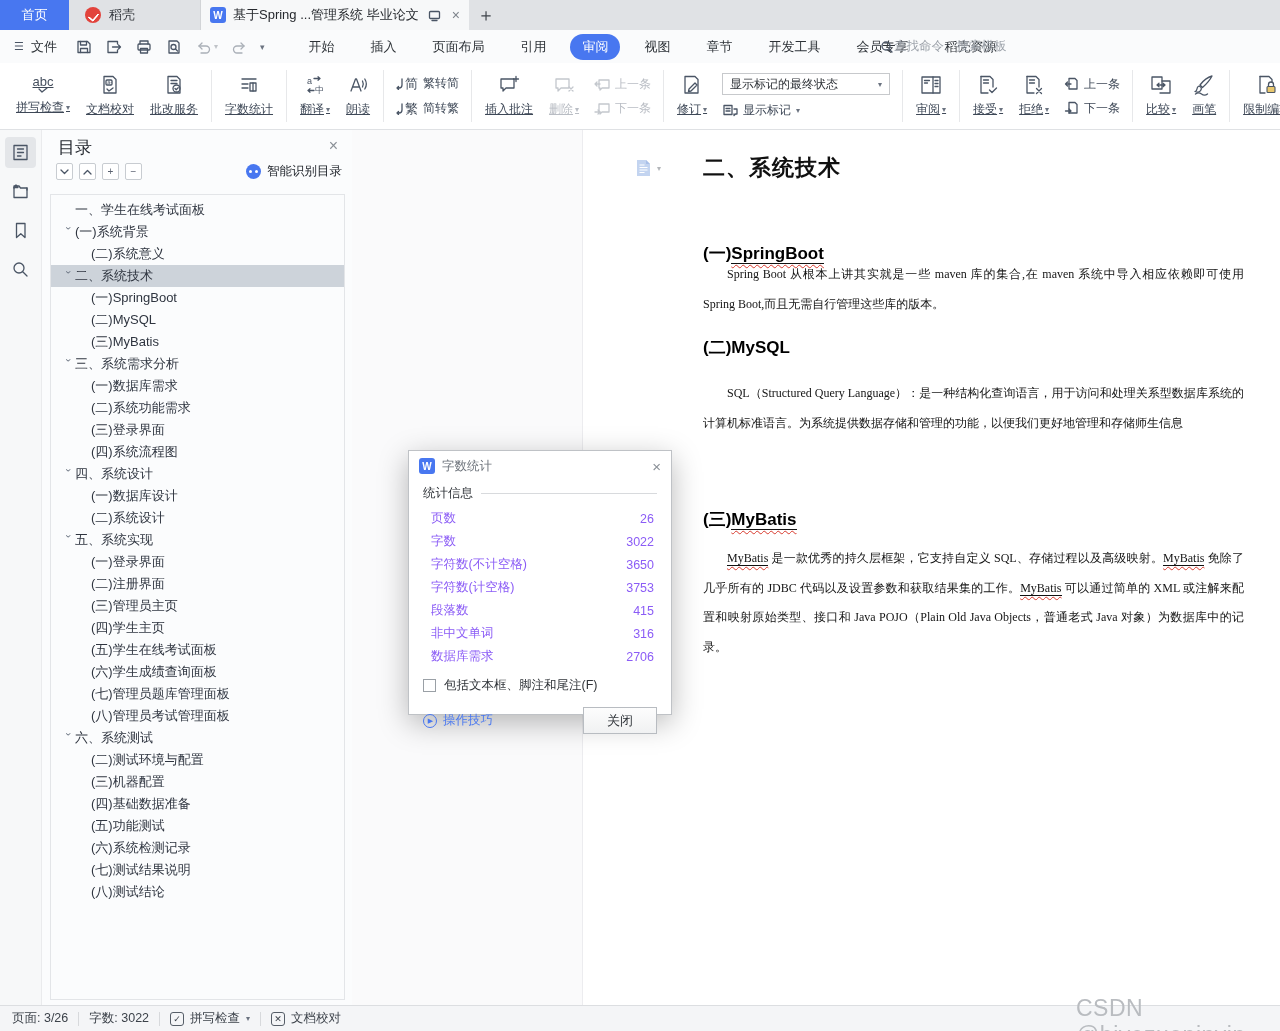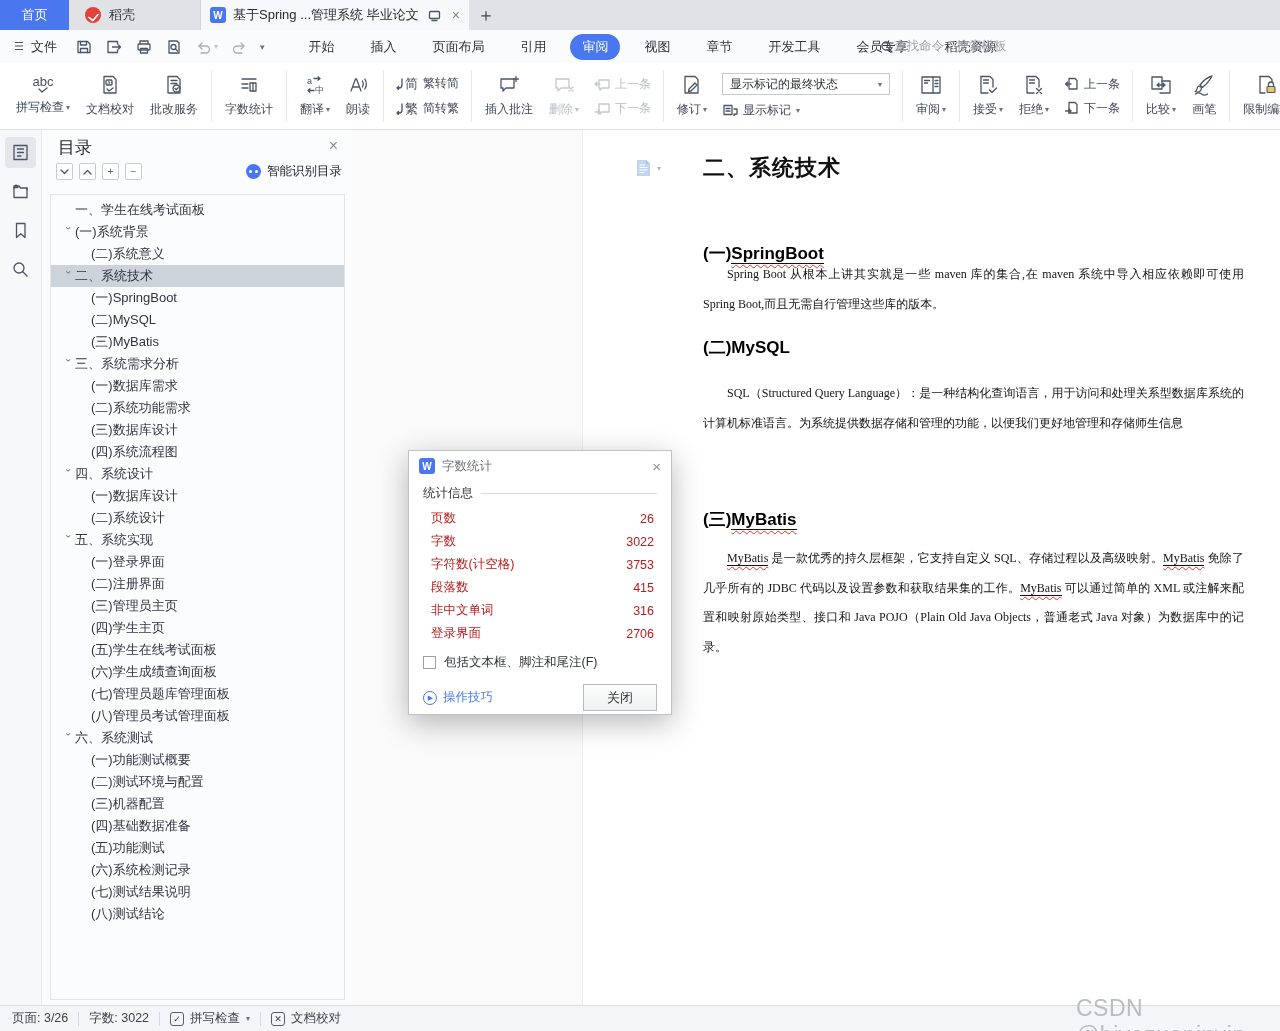--- a/index.html
+++ b/index.html
@@ -31,21 +31,21 @@
   .mb-icons { display:flex; align-items:center; gap:12px; padding:0 10px 0 6px; }
   .mb-ib { display:flex; align-items:center; }
   .mb-caret { font-size:8px; color:#7a818a; margin-left:1px; }
   .mb-menu { display:flex; align-items:center; margin-left:16px; }
   .mb-item { padding:4px 12px; margin:16px 6px; border-radius:13px; }
   .mb-item.active { background:#4877f0; color:#fff; }
   .mb-search { position:absolute; left:880px; top:8px; display:flex; align-items:center; color:#9aa0a8; font-size:12.5px; }
 
   
   .toolbar { position:absolute; left:0; top:63px; width:100%; height:67px; background:#fff; border-bottom:1px solid #dfe1e4; display:flex; align-items:center; padding-left:8px; }
-  .tb-big { display:flex; flex-direction:column; align-items:center; justify-content:center; gap:5px; padding:0 8px; font-size:12px; color:#3e4857; white-space:nowrap; }
+  .tb-big { display:flex; flex-direction:column; align-items:center; justify-content:center; gap:5px; padding:0 8px; font-size:12px; color:#3e4857; white-space:nowrap;text-decoration:underline; }
   .tb-lab { display:flex; align-items:center; gap:2px; }
   .caret { font-size:8px; color:#6b7380; }
   .vsep { width:1px; height:52px; background:#e7e8ea; margin:0 5px; flex:0 0 1px; }
   .tb-stack { display:flex; flex-direction:column; gap:7px; padding:0 7px; font-size:12px; color:#3e4857; white-space:nowrap; }
   .tb-row { display:flex; align-items:center; gap:5px; }
   .disabled, .disabled .caret { color:#b9bdc4 !important; }
   .disabled .ic { stroke:#c3c7cd; }
   .cjk-ic { font-size:13px; color:#3e4857; display:flex; align-items:center; gap:1px; }
   .tb-combo { width:168px; height:22px; border:1px solid #c7c9cc; background:#fff; display:flex; align-items:center; justify-content:space-between; padding:0 7px; font-size:12px; color:#2f3338; }
   .lock-body { fill:#e8c76e; stroke:#4a5565; }
@@ -85,21 +85,21 @@
   .doc-h2 .misspell { text-underline-offset:5px; }
 
   
   .dialog { position:absolute; left:408px; top:450px; width:264px; height:265px; background:#fff; border:1px solid #bfc2c6; box-shadow:0 8px 28px rgba(0,0,0,.28); z-index:50; }
   .dlg-title { height:30px; display:flex; align-items:center; gap:7px; padding:0 10px; font-size:12.5px; color:#6e747c; }
   .dlg-close { margin-left:auto; font-size:15px; color:#8a9097; }
   .dlg-body { padding:0 14px; }
   .dlg-group { display:flex; align-items:center; gap:8px; font-size:12.5px; color:#2f3338; margin-top:4px; }
   .dlg-group::after { content:""; flex:1; height:1px; background:#d8dadd; }
   .stat-list { margin-top:5px; }
-  .stat-row { display:flex; align-items:center; justify-content:space-between; height:23px; font-size:12.5px; color:#b91c1c; padding:0 3px 0 8px; }
+  .stat-row { display:flex; align-items:center; justify-content:space-between; height:23px; font-size:12.5px; color:#8b5cf6; padding:0 3px 0 8px; }
   .dlg-check { display:flex; align-items:center; gap:8px; margin-top:9px; font-size:12.5px; color:#2f3338; }
   .checkbox { width:13px; height:13px; border:1px solid #9aa0a6; background:#fff; flex:0 0 13px; }
   .dlg-foot { display:flex; align-items:center; margin-top:13px; }
   .tips { display:flex; align-items:center; gap:6px; color:#4877f0; font-size:12.5px; }
   .play-ic { width:14px; height:14px; border:1px solid #4877f0; border-radius:50%; color:#4877f0; font-size:7px; display:flex; align-items:center; justify-content:center; padding-left:1px; }
   .btn-close { margin-left:auto; width:74px; height:27px; border:1px solid #b8bcc1; background:linear-gradient(#fdfdfd,#f0f1f2); font-size:13px; color:#2f3338; display:flex; align-items:center; justify-content:center; }
 
   
   .statusbar { position:absolute; left:0; bottom:0; width:100%; height:26px; background:#f4f5f7; border-top:1px solid #dcdee1; display:flex; align-items:center; padding-left:12px; font-size:12.5px; color:#3c424a; }
   .ssep { width:1px; height:14px; background:#d7d9dc; margin:0 10px; }
@@ -596,21 +596,21 @@
         <span>(一)数据库需求</span>
       </div>
 
       <div class="toc-row lvl2">
 
         <span>(二)系统功能需求</span>
       </div>
 
       <div class="toc-row lvl2">
 
-        <span>(三)数据库设计</span>
+        <span>(三)登录界面</span>
       </div>
 
       <div class="toc-row lvl2">
 
         <span>(四)系统流程图</span>
       </div>
 
       <div class="toc-row has-chevron">
         <span class="chev">›</span>
         <span>四、系统设计</span>
@@ -669,24 +669,20 @@
       <div class="toc-row lvl2">
 
         <span>(八)管理员考试管理面板</span>
       </div>
 
       <div class="toc-row has-chevron">
         <span class="chev">›</span>
         <span>六、系统测试</span>
       </div>
 
-      <div class="toc-row lvl2">
-
-        <span>(一)功能测试概要</span>
-      </div>
 
       <div class="toc-row lvl2">
 
         <span>(二)测试环境与配置</span>
       </div>
 
       <div class="toc-row lvl2">
 
         <span>(三)机器配置</span>
       </div>
@@ -769,38 +765,42 @@
         <div class="stat-row">
           <span>页数</span>
           <span>26</span>
         </div>
 
         <div class="stat-row">
           <span>字数</span>
           <span>3022</span>
         </div>
 
+        <div class="stat-row">
+          <span>字符数(不计空格)</span>
+          <span>3650</span>
+        </div>
 
         <div class="stat-row">
           <span>字符数(计空格)</span>
           <span>3753</span>
         </div>
 
         <div class="stat-row">
           <span>段落数</span>
           <span>415</span>
         </div>
 
         <div class="stat-row">
           <span>非中文单词</span>
           <span>316</span>
         </div>
 
         <div class="stat-row">
-          <span>登录界面</span>
+          <span>数据库需求</span>
           <span>2706</span>
         </div>
       </div>
     <div class="dlg-check">
       <span class="checkbox"></span>
       <span>包括文本框、脚注和尾注(F)</span>
     </div>
     <div class="dlg-foot">
       <span class="tips">
         <span class="play-ic">▶</span>

